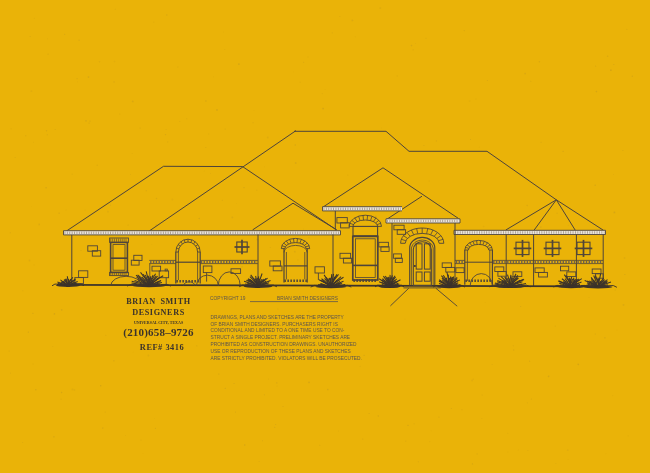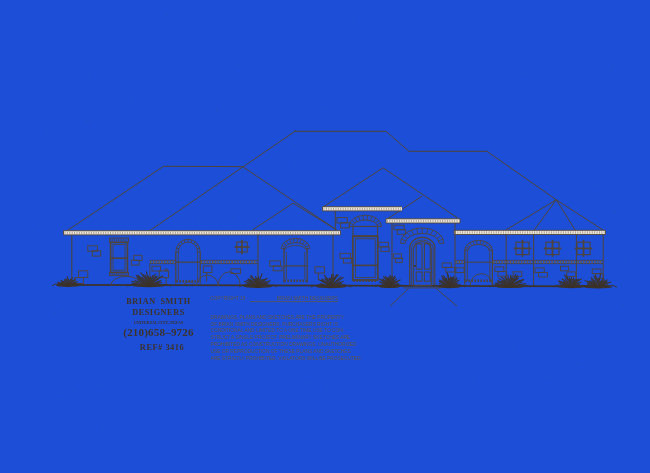--- a/index.html
+++ b/index.html
@@ -1,16 +1,16 @@
 <!DOCTYPE html>
 <html><head>
 <meta charset="utf-8">
 <style>
 html,body{margin:0;padding:0;background:#ffffff;}
-#page{position:relative;width:650px;height:473px;background:#1d4ed8;overflow:hidden;}
+#page{position:relative;width:650px;height:473px;background:#eab308;overflow:hidden;}
 </style>
 </head>
 <body>
 
 <div id="page">
 <svg width="650" height="473" viewBox="0 0 650 473">
 
 <line x1="294" y1="131.3" x2="386" y2="131.3" stroke="#4e443a" stroke-width="1.0"></line>
 
 <line x1="386" y1="131.3" x2="409" y2="151.3" stroke="#4e443a" stroke-width="1.0"></line>

